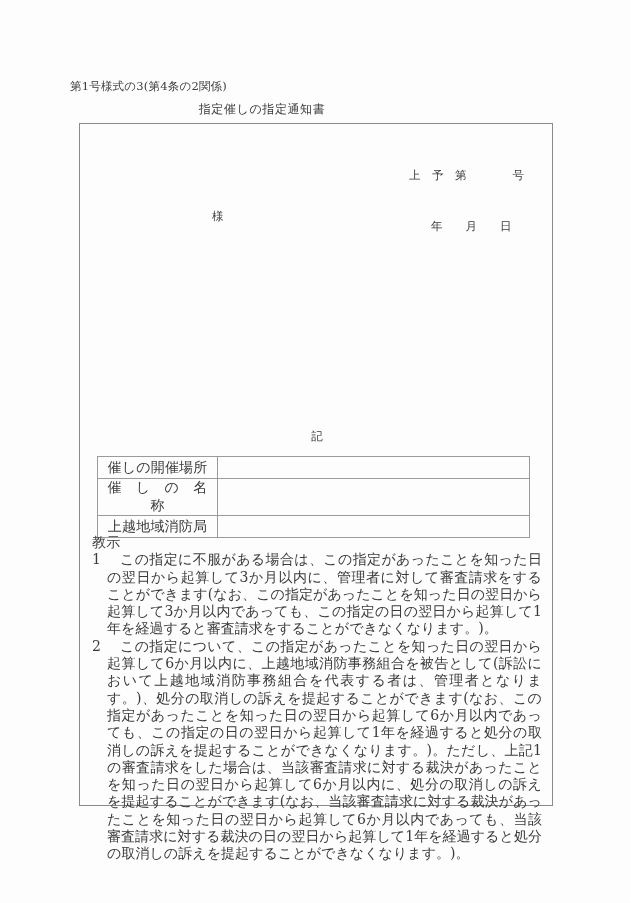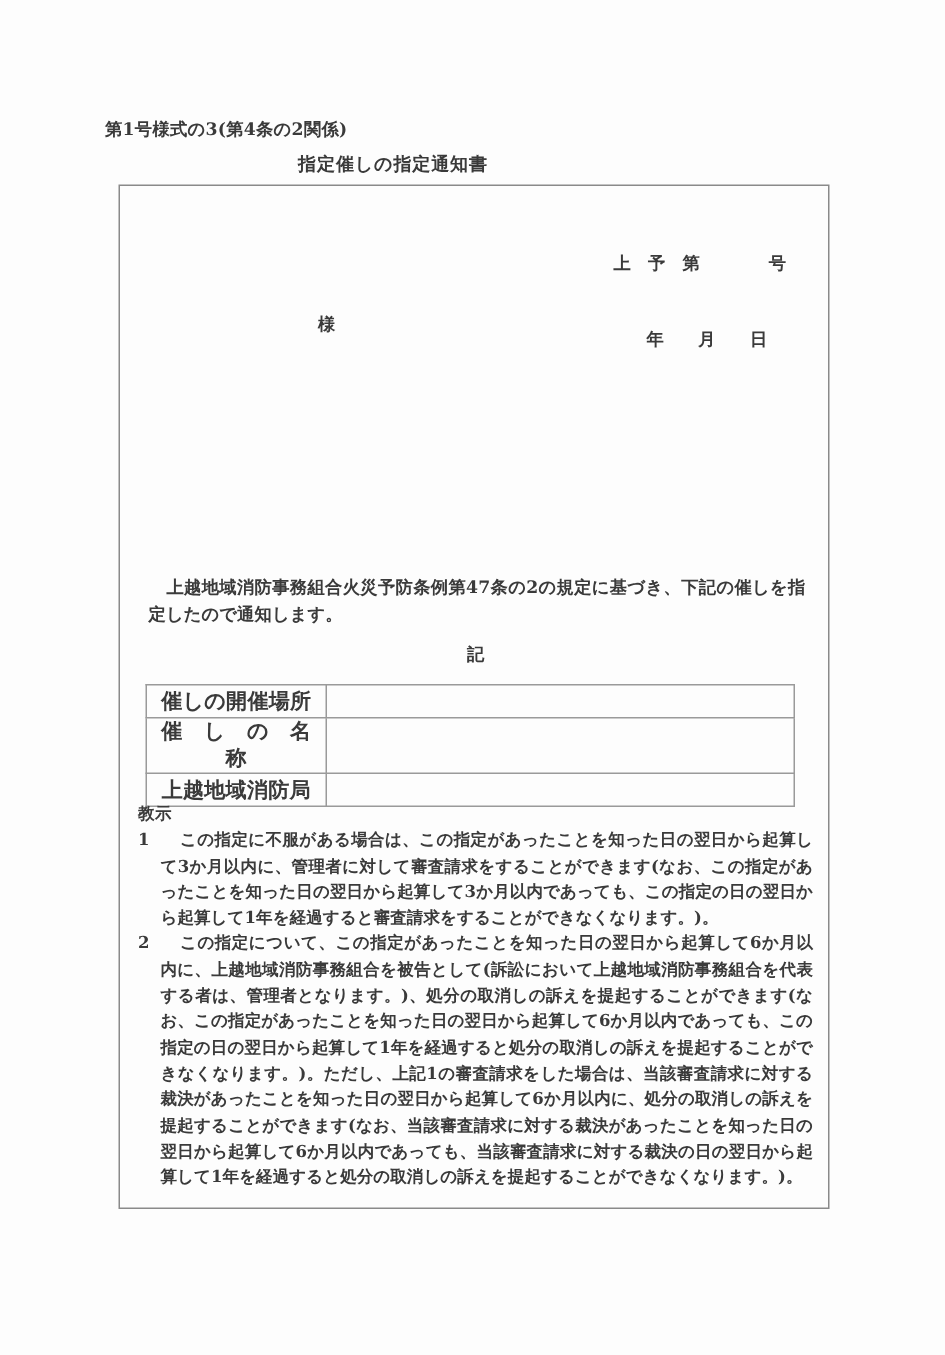--- a/index.html
+++ b/index.html
@@ -16,21 +16,20 @@
     color: #3a3a3a;
     -webkit-font-smoothing: antialiased;
   }
   .page {
     position: absolute;
     left: 0; top: 0;
     width: 630px;
     height: 903px;
     background: #fdfdfd;
     overflow: hidden;
-    font-weight: bold;
   }
 
   
   .form-no {
     position: absolute;
     left: 70px;
     top: 79px;
     font-size: 11.5px;
     letter-spacing: 0.2px;
     white-space: nowrap;
@@ -141,21 +140,21 @@
   .info-table td.value {
     width: 311px;
   }
 
   
   .instructions {
     position: absolute;
     left: 12px;
     top: 410px;
     width: 450px;
-    font-size: 11px;
+    font-size: 14px;
     line-height: 17.3px;
   }
   .instructions .ins-title {
     display: block;
     margin-bottom: 0px;
     letter-spacing: 0.3px;
   }
   .ins-item {
     display: block;
     position: relative;
@@ -186,21 +185,20 @@
   <div class="frame">
 
     <div class="doc-meta">
       <span class="meta-line1">上　予　第　　　　号</span>
       <span class="meta-line2">年　　月　　日</span>
     </div>
 
     <div class="addressee">様</div>
 
 
-    <div class="body-para">上越地域消防事務組合火災予防条例第47条の2の規定に基づき、下記の催しを指定したので通知します。</div>
 
     <div class="ki-mark">記</div>
 
     <table class="info-table">
       <tbody>
         <tr>
           <td class="label">催しの開催場所</td>
           <td class="value"></td>
         </tr>
         <tr>

